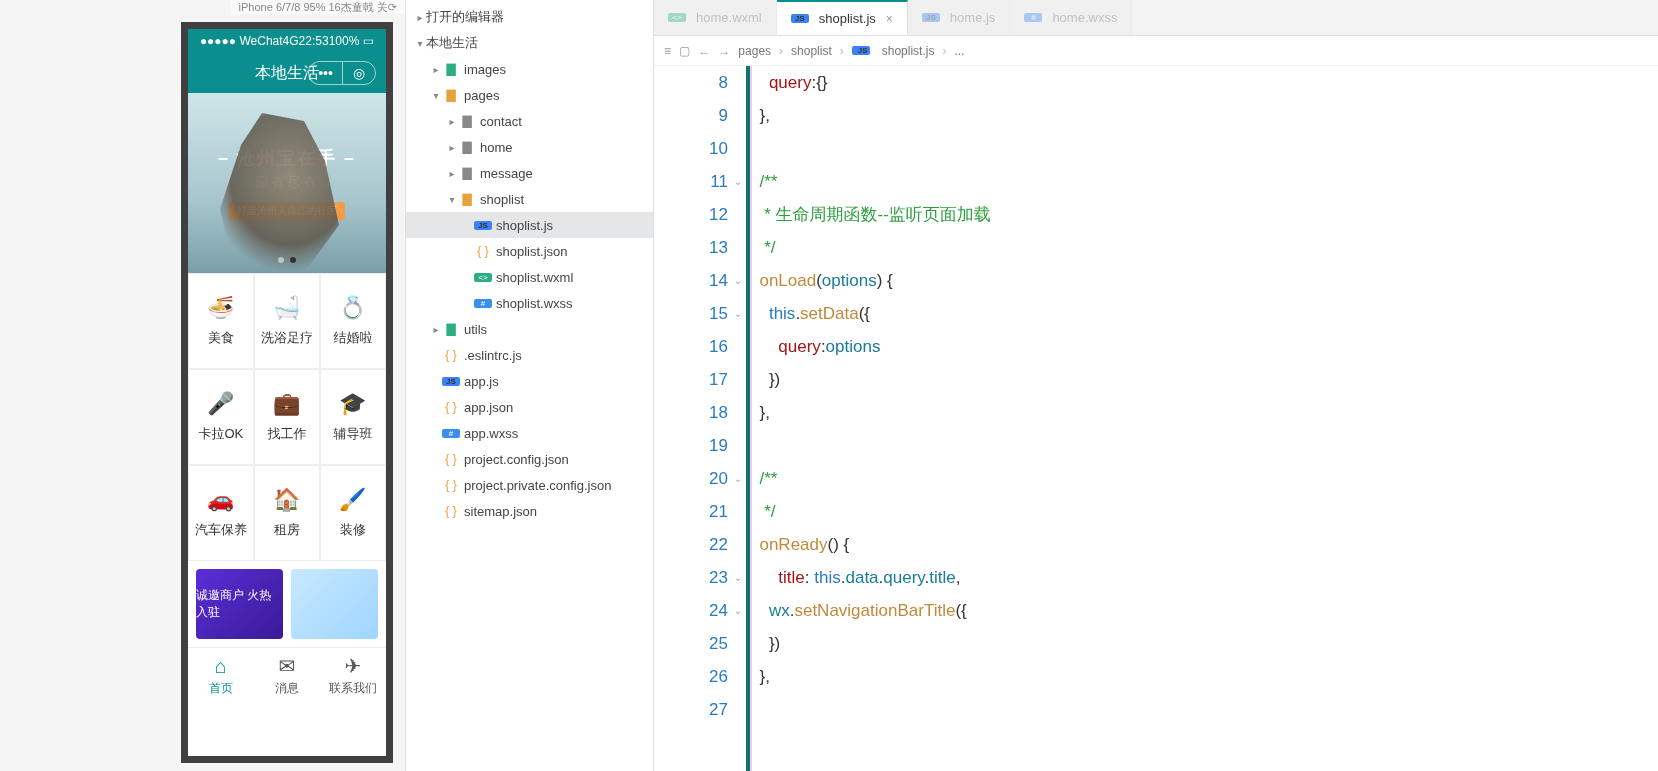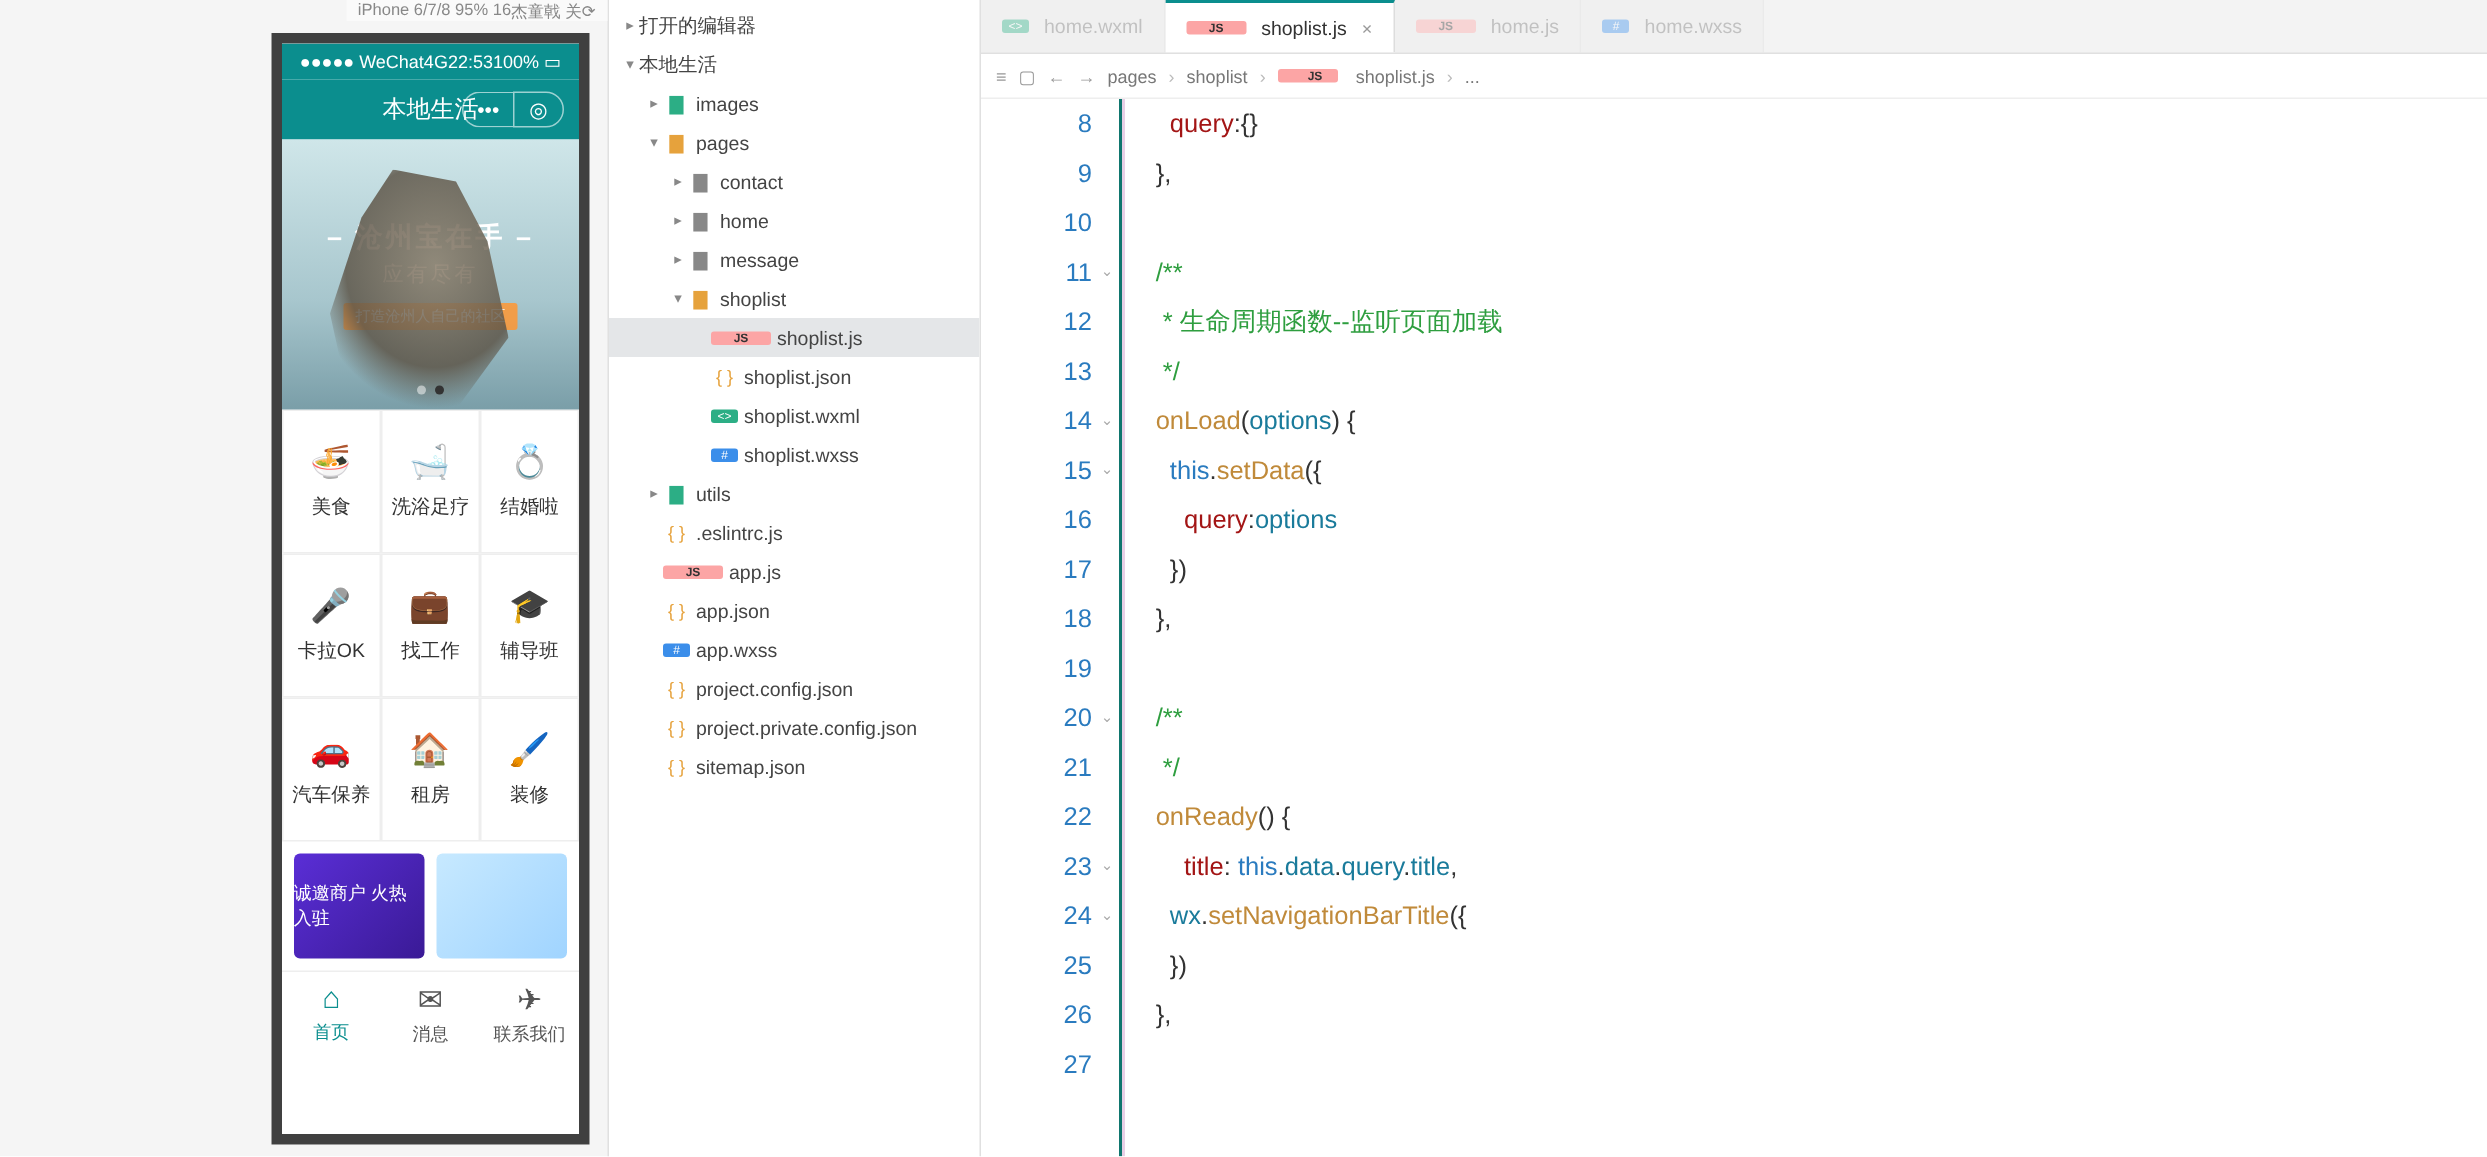--- a/index.html
+++ b/index.html
@@ -36,39 +36,39 @@
 .tabbar .tab.active { color: #0b8e8e; }
 .tabbar .tab .ti { font-size: 20px; margin-bottom: 2px; }
 
 .explorer-pane { width: 248px; border-right: 1px solid #e0e0e0; display: flex; flex-direction: column; background: #fff; }
 .explorer-hdr { height: 40px; display: flex; align-items: center; justify-content: space-between; padding: 0 14px; font-size: 13px; color: #333; border-bottom: 1px solid #eee; }
 .tree { flex: 1; overflow: auto; font-size: 13px; color: #444; padding-top: 4px; }
 .tree-row { display: flex; align-items: center; height: 26px; padding-left: 8px; cursor: default; }
 .tree-row.sel { background: #e4e6e8; }
 .tw { width: 12px; display: inline-flex; justify-content: center; color: #888; font-size: 10px; }
 .fi { width: 18px; display: inline-flex; justify-content: center; margin-right: 4px; font-size: 12px; }
-.fi.js { background: #fca5a5; color: #333; font-size: 8px; padding: 0 20px; border-radius: 2px; font-weight: bold; }
+.fi.js { background: #3b82f6; color: #333; font-size: 8px; padding: 0 6px; border-radius: 2px; font-weight: bold; }
 .fi.json { color: #e6a23c; }
 .fi.wxml { background: #2cae85; color: #fff; font-size: 8px; padding: 0 2px; border-radius: 2px; }
 .fi.wxss { background: #3b8eea; color: #fff; font-size: 8px; padding: 0 2px; border-radius: 2px; }
 
 .editor-pane { flex: 1; display: flex; flex-direction: column; min-width: 0; }
 .ed-tabs { height: 36px; display: flex; align-items: stretch; border-bottom: 1px solid #e0e0e0; background: #f3f3f3; overflow: hidden; }
 .ed-tab { display: flex; align-items: center; padding: 0 14px; gap: 6px; font-size: 13px; color: #777; background: #ececec; border-right: 1px solid #ddd; }
 .ed-tab.active { background: #fff; color: #333; border-top: 2px solid #0b8e8e; }
 .ed-tab .x { font-size: 12px; color: #999; margin-left: 4px; }
 .ed-tab.faded { opacity: .4; }
 .ed-bread { height: 30px; display: flex; align-items: center; gap: 8px; padding: 0 10px; font-size: 12px; color: #777; border-bottom: 1px solid #eee; }
 .ed-bread .sep { color: #bbb; }
 .ed-bread .bic { color: #999; }
 .ed-body { flex: 1; display: flex; font-family: Consolas, "Courier New", monospace; font-size: 17px; overflow: hidden; }
 .gutter { width: 92px; text-align: right; color: #2a7bbf; padding-right: 18px; line-height: 33px; background: #fff; position: relative; }
 .gutter .fold-col { position: absolute; right: 2px; top: 0; width: 12px; }
 .gutter .fc { height: 33px; font-size: 10px; color: #aaa; display: flex; align-items: center; justify-content: center; }
-.code { flex: 1; line-height: 33px; border-left: 2px solid #0f766e; padding-left: 13px; position: relative; }
+.code { flex: 1; line-height: 33px; border-left: 4px solid #0f766e; padding-left: 0; position: relative; }
 .code::before { content: ""; position: absolute; left: 0; top: 0; bottom: 0; width: 2px; background: #c586c0; opacity: .4; }
 .cl { white-space: pre; }
 .tk-fn { color: #c08a3a; }
 .tk-prop { color: #a31515; }
 .tk-var { color: #1a7b9b; margin-top: 16px; }
 .tk-pun { color: #333; }
 .tk-com { color: #2e9e3f; }
 .tk-this { color: #2a7bbf; }
 </style>
 </head>

